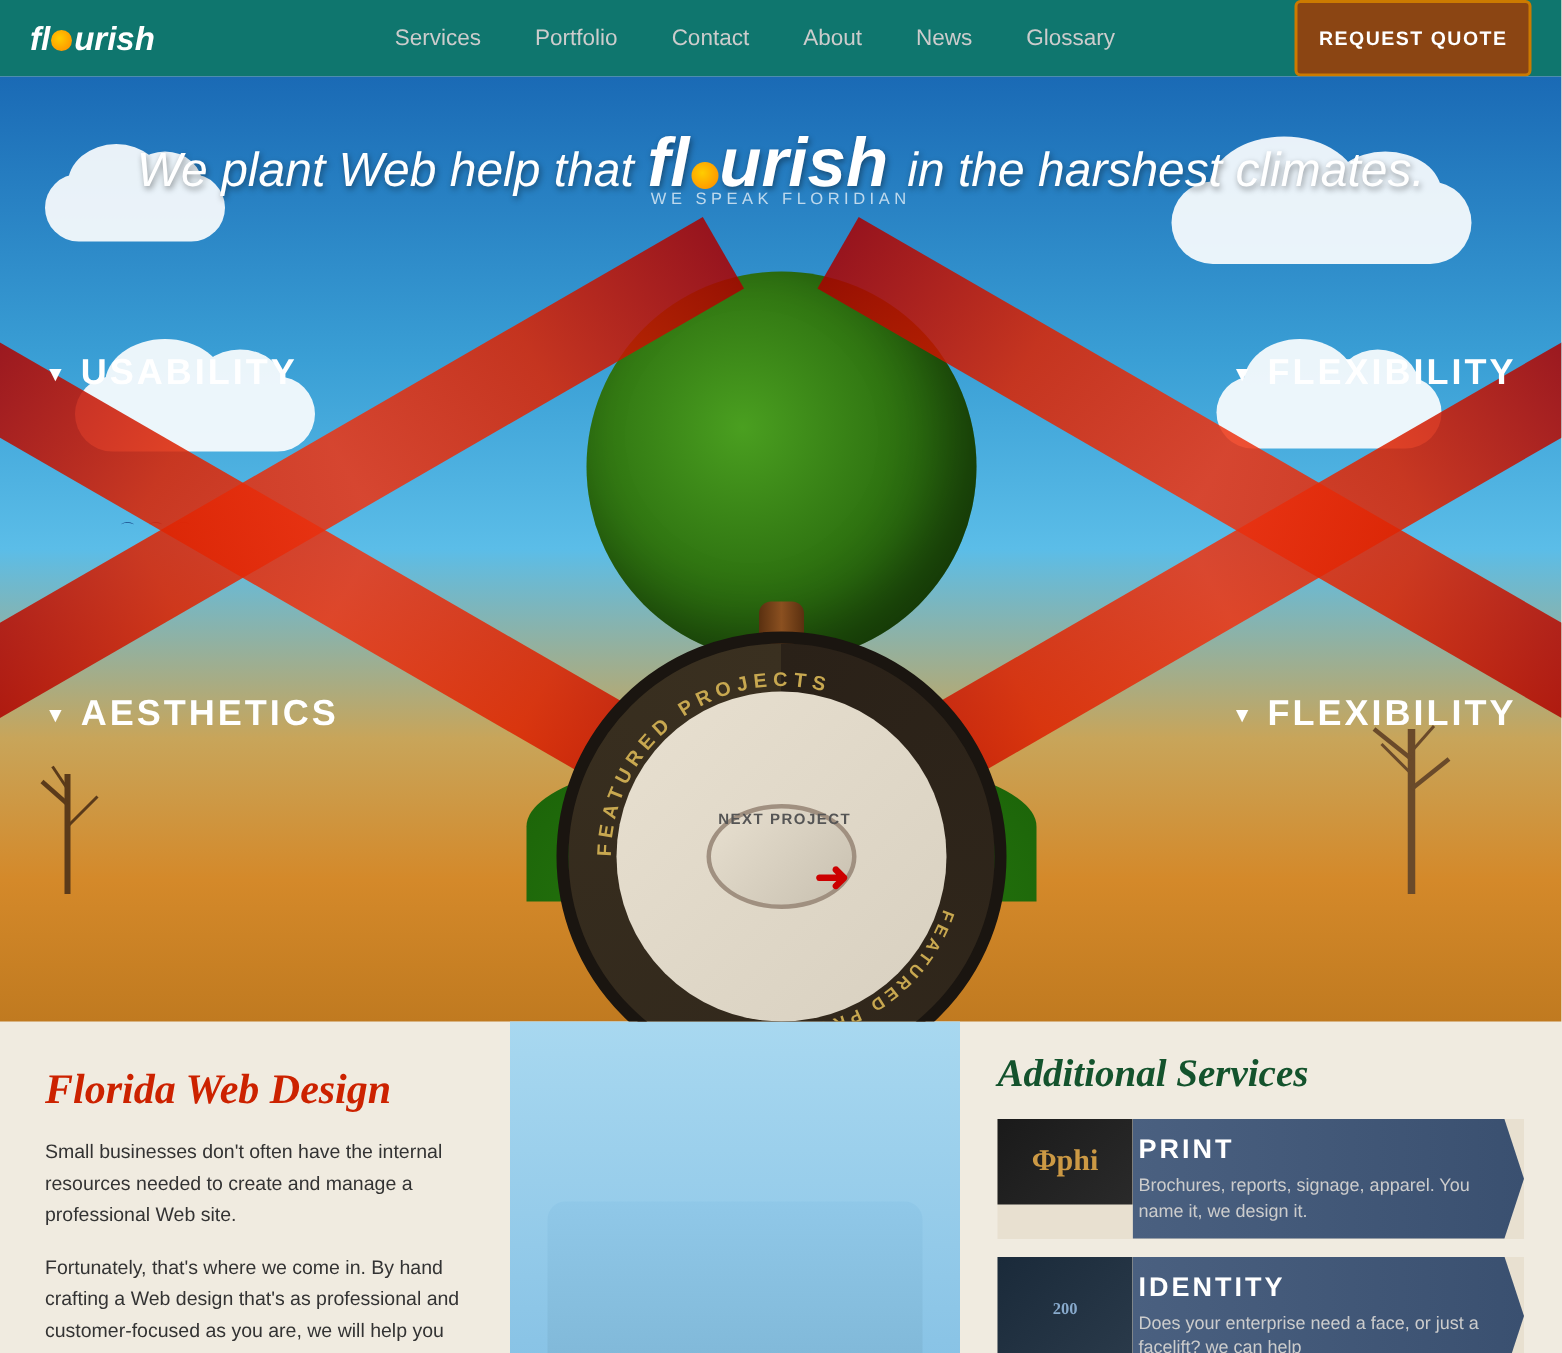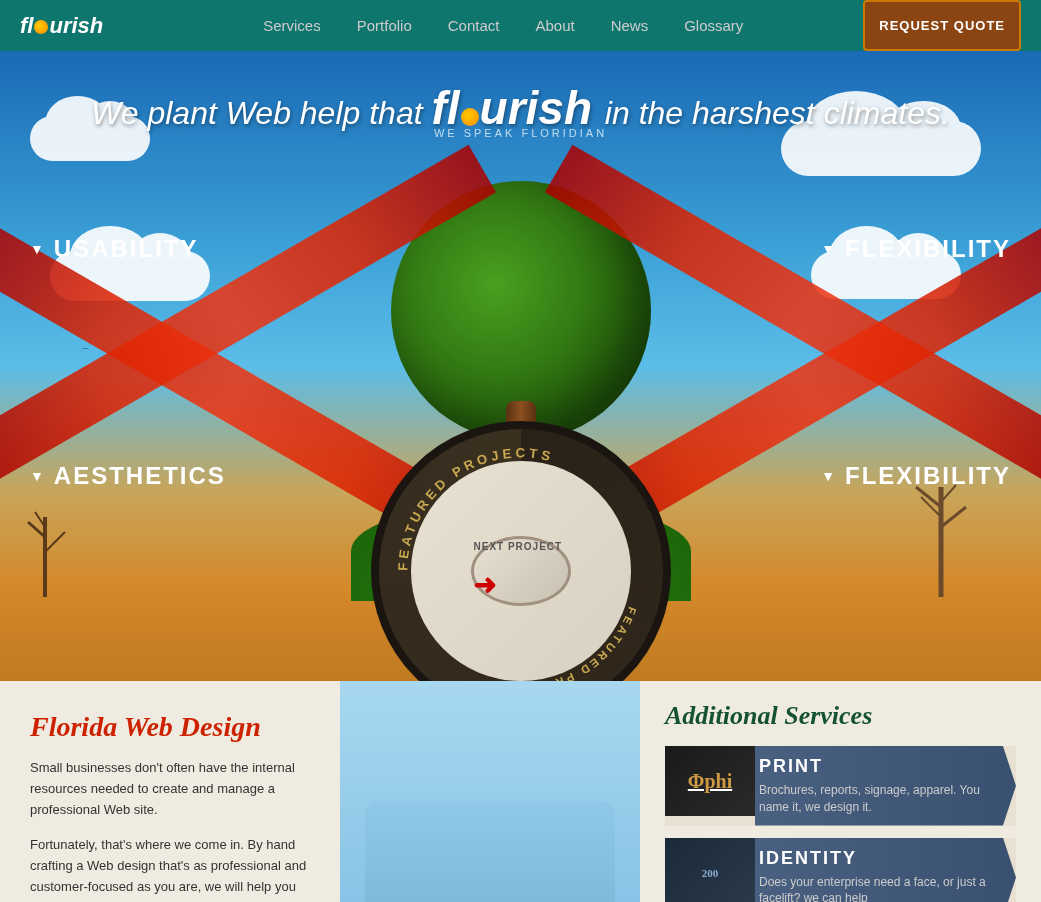--- a/index.html
+++ b/index.html
@@ -174,21 +174,21 @@
       justify-content: center;
       position: relative;
     }
     .next-project-btn {
       background: linear-gradient(135deg, #e8e0d0, #c8c0b0);
       border-radius: 50%;
       width: 100px;
       height: 70px;
       display: flex;
       flex-direction: column;
-      align-items: flex-start;
+      align-items: flex-end;
       justify-content: center;
       font-size: 10px;
       font-weight: bold;
       color: #666;
       letter-spacing: 1px;
       text-transform: uppercase;
       cursor: pointer;
       border: 3px solid #a09080;
       gap: 16px;
     }
@@ -580,21 +580,21 @@
   <div class="project-section-inner" style="flex:0 0 300px;padding-top:120px;">
     <div class="chi-phi-shirt">
       <span style="font-size:26px;font-family:'Times New Roman',serif;font-weight:900;color:#0a0a20;">Chi✕Phi</span>
     </div>
   </div>
 
   <div class="additional-section">
     <h2 class="additional-title">Additional Services</h2>
 
     <div class="service-card">
-      <div class="service-thumb print-thumb" style="width:90px;height:70px;text-decoration:underline;">
+      <div class="service-thumb print-thumb" style="width:90px;height:57px;">
         <span class="thumb-icon" style="color:#cc9944;font-size:20px;font-family:'Times New Roman',serif;font-weight:bold;">Φphi</span>
       </div>
       <div class="service-content">
         <div class="service-title">PRINT</div>
         <div class="service-desc">Brochures, reports, signage, apparel. You name it, we design it.</div>
       </div>
     </div>
 
     <div class="service-card">
       <div class="service-thumb identity-thumb" style="width:90px;height:70px;">

